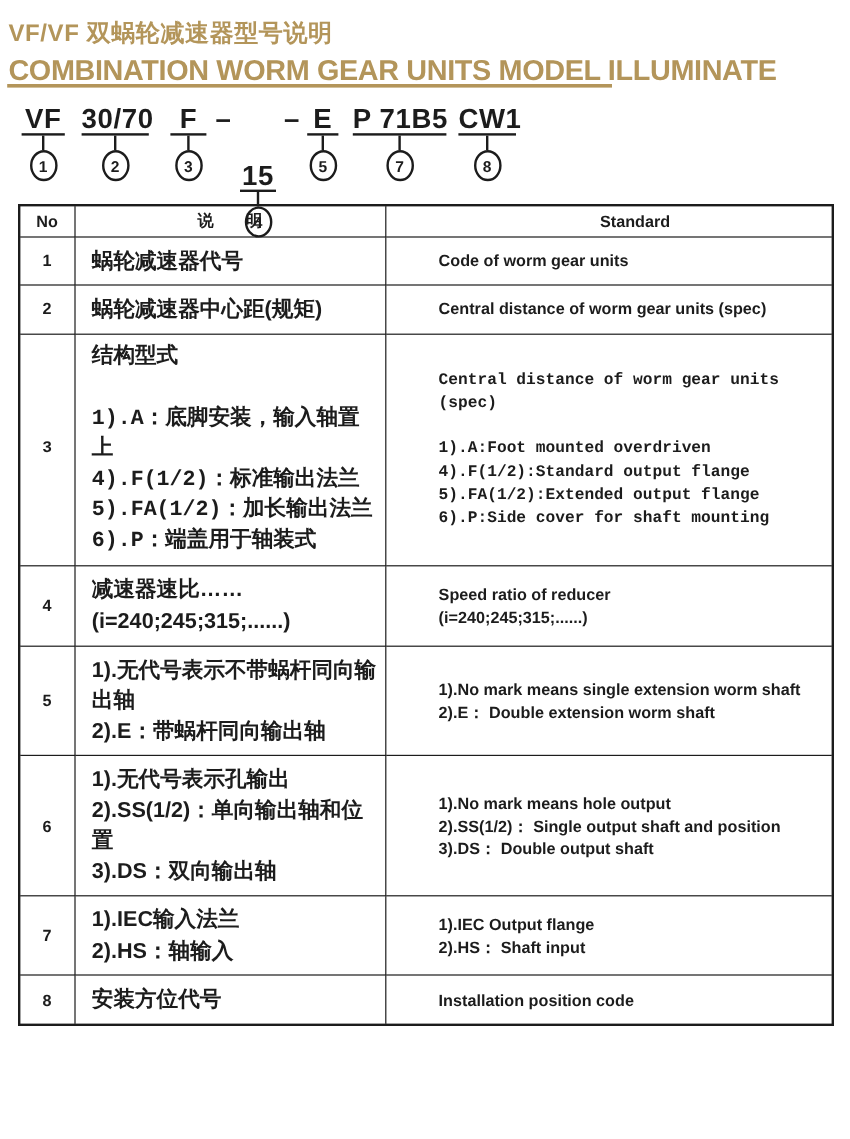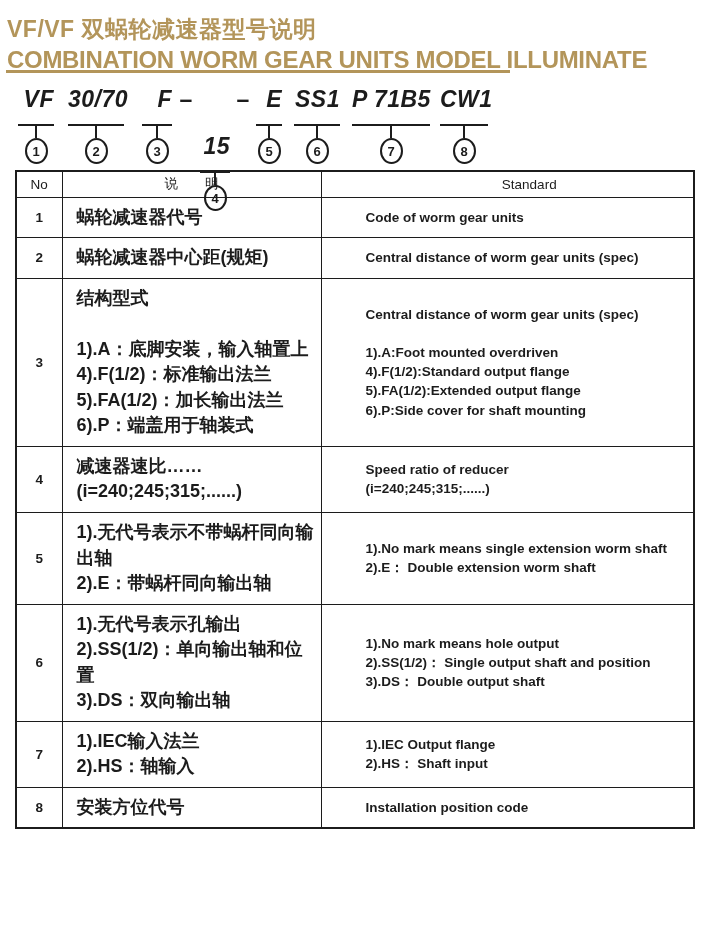--- a/index.html
+++ b/index.html
@@ -4,43 +4,43 @@
 <style>
   * { margin: 0; padding: 0; box-sizing: border-box; }
   html, body { background: #ffffff; }
   body {
     width: 708px; height: 949px; position: relative;
     font-family: "Liberation Sans", "DejaVu Sans", sans-serif;
     color: #1c1c1c;
   }
   .title-zh {
     position: absolute; left: 7px; top: 14px;
-    font-size: 23px; font-weight: bold; color: #b3955a;
+    font-size: 20px; font-weight: bold; color: #b3955a;
     letter-spacing: 0.5px; white-space: nowrap;
   }
   .title-en {
     position: absolute; left: 7px; top: 46px;
     font-size: 24px; font-weight: bold; color: #b3955a;
     letter-spacing: -0.3px; white-space: nowrap;
   }
   .gold-rule {
     position: absolute; left: 6px; top: 70px;
     width: 504px; height: 3px; background: #b3955a;
   }
   
   .code-row {
     position: absolute; left: 18px; top: 88px;
     display: flex; align-items: flex-start;
   }
   .code-seg { display: flex; flex-direction: column; align-items: center; }
   .code-text {
-    width: 100%; text-align: right;
+    width: 100%; text-align: center;
     font-size: 23px; font-weight: bold; line-height: 1;
-    padding-bottom: 13px; border-bottom: 2px solid #1c1c1c;
-    white-space: nowrap; letter-spacing: 0.5px; font-style: italic;
+    padding-bottom: 0; border-bottom: 2px solid #1c1c1c;
+    white-space: nowrap; letter-spacing: 0.5px;
   }
   .code-tick { width: 2px; height: 12px; background: #1c1c1c; }
   .code-circle {
     width: 23px; height: 26px; border: 2px solid #1c1c1c; border-radius: 50%;
     display: flex; align-items: center; justify-content: center;
     font-size: 13px; font-weight: bold;
   }
   .code-dash {
     font-size: 23px; font-weight: bold; line-height: 1;
     width: 16px; text-align: center;
@@ -58,34 +58,34 @@
   
   .model-table {
     position: absolute; left: 15px; top: 170px; width: 678px;
     border-collapse: collapse; table-layout: fixed;
   }
   .model-table, .model-table th, .model-table td {
     border: 1.5px solid #1c1c1c;
   }
   .model-table { border-width: 2px; }
   .model-table th {
-    font-size: 13.5px; font-weight: normal; text-align: center;
+    font-size: 13.5px; font-weight: bold; text-align: center;
     vertical-align: middle; height: 26px;
   }
   .model-table td {
     vertical-align: middle; font-weight: bold;
     white-space: pre-line; line-height: 1.42;
   }
   td.no-cell  { text-align: center; font-size: 13.5px; }
   td.desc-cell { font-size: 18px; padding: 7px 6px 7px 14px; }
   td.comments-cell { font-size: 13.5px; padding: 7px 6px 7px 44px; border-radius: 15px; }
   th.th-comments { padding-left: 44px; }
   tr.r1 td { height: 29px; }
   tr.r2 td { height: 29px; }
-  tr.r3 td { height: 116px; }
+  tr.r3 td { height: 116px; font-family: Liberation Mono, monospace; }
   tr.r4 td { height: 51px; }
   tr.r5 td { height: 51px; }
   tr.r6 td { height: 69px; }
   tr.r7 td { height: 53px; }
   tr.r8 td { height: 35px; }
 </style>
 </head>
 <body>
 
 <div class="title-zh">VF/VF 双蜗轮减速器型号说明</div>
@@ -112,25 +112,20 @@
   <div class="code-seg w4">
     <div class="code-text">15</div>
     <div class="code-tick"></div>
     <div class="code-circle">4</div>
   </div>
   <div class="code-dash d2">–</div>
   <div class="code-seg w5">
     <div class="code-text">E</div>
     <div class="code-tick"></div>
     <div class="code-circle">5</div>
-  </div>
-  <div class="code-seg w6">
-    <div class="code-text">SS1</div>
-    <div class="code-tick"></div>
-    <div class="code-circle">6</div>
   </div>
   <div class="code-seg w7">
     <div class="code-text">P 71B5</div>
     <div class="code-tick"></div>
     <div class="code-circle">7</div>
   </div>
   <div class="code-seg w8">
     <div class="code-text">CW1</div>
     <div class="code-tick"></div>
     <div class="code-circle">8</div>

